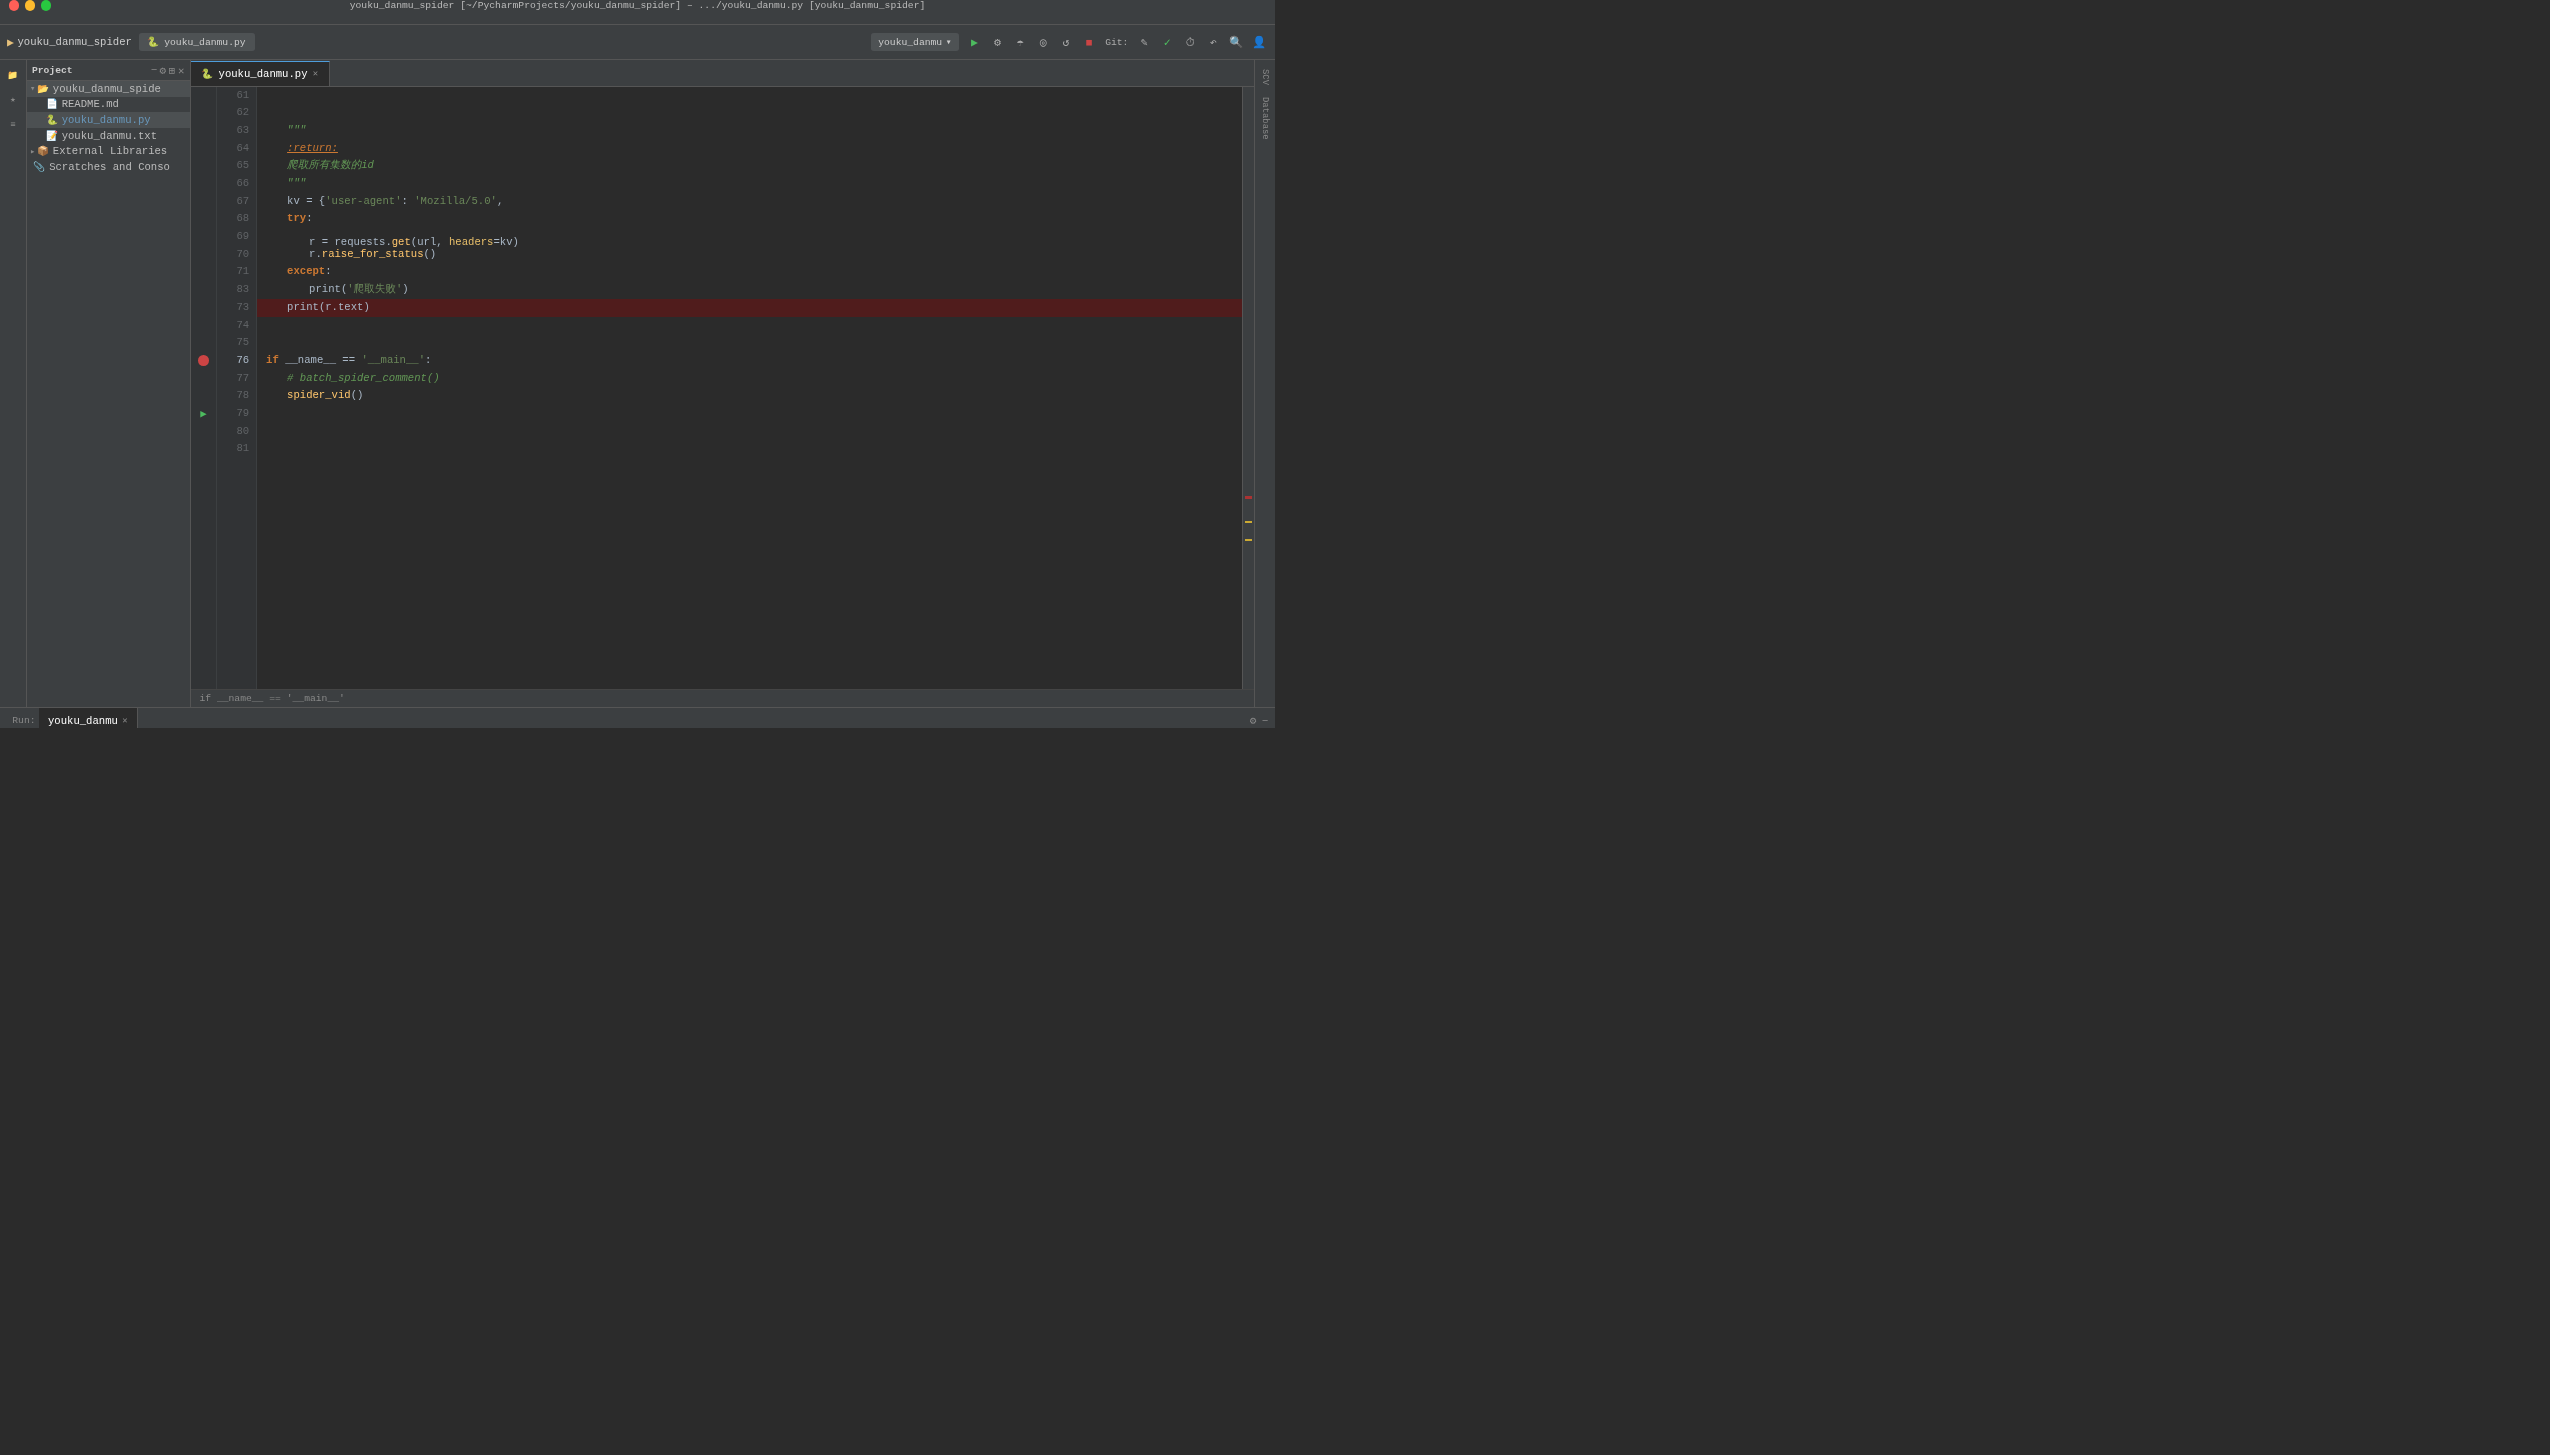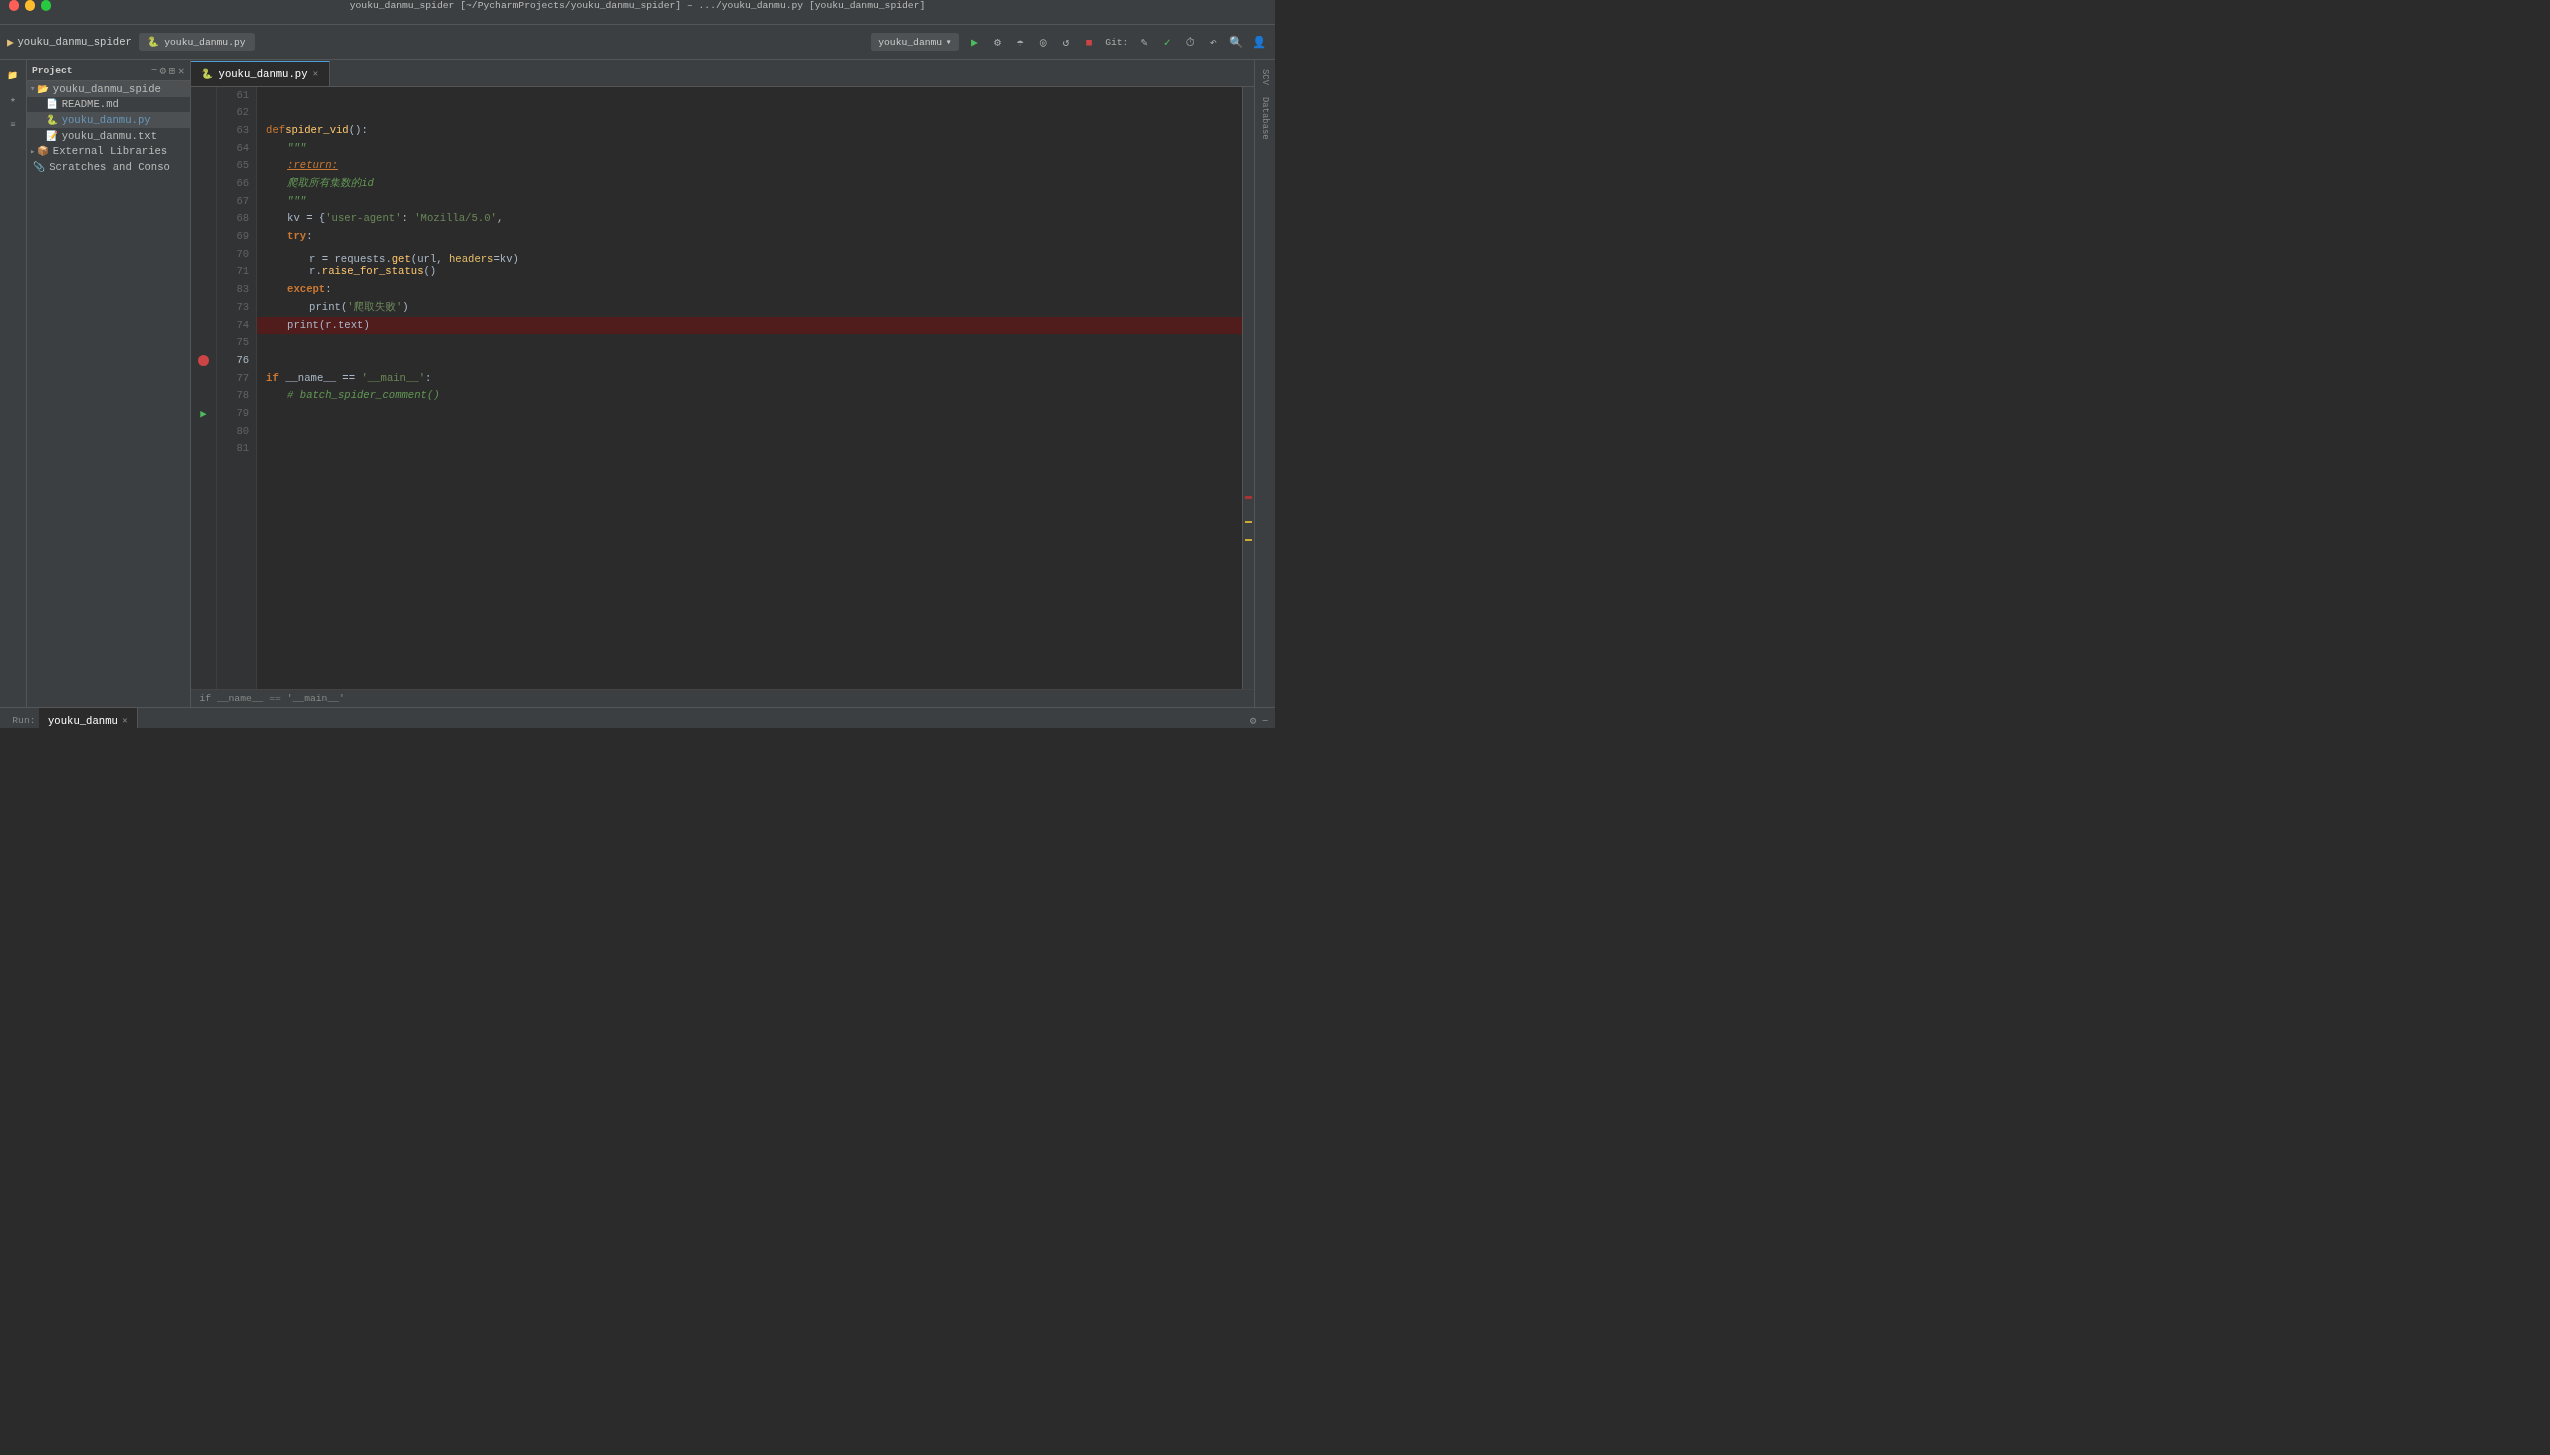--- a/index.html
+++ b/index.html
@@ -647,25 +647,20 @@
         <span class="line-number">80</span>
         <span class="line-number">81</span>
       </div>
 
       <div id="code-content">
 
         <div class="code-line">&nbsp;</div>
 
         <div class="code-line">&nbsp;</div>
 
-        <div class="code-line">
-          <span class="kw-def">def </span>
-            <span class="fn-name">spider_vid</span>
-            <span>():</span>
-        </div>
 
         <div class="code-line">
           <span style="padding-left:21px;" class="docstring">"""</span>
         </div>
 
         <div class="code-line">
           <span style="padding-left:21px;" class="docstring"><span class="ret-kw">:return:</span></span>
         </div>
 
         <div class="code-line">
@@ -727,20 +722,25 @@
         <div class="code-line">
           <span>
             <span class="kw">if</span><span class="var"> __name__</span><span class="operator"> == </span><span class="string">'__main__'</span><span class="operator">:</span>
           </span>
         </div>
 
         <div class="code-line">
           <span style="padding-left:21px;" class="comment"># batch_spider_comment()</span>
         </div>
 
+        <div class="code-line">
+          <span style="padding-left:21px;">
+            <span class="fn-name">spider_vid</span><span class="operator">()</span>
+          </span>
+        </div>
       </div>
 
       <div id="right-scrollbar">
         <div class="scrollbar-marker marker-error" style="top: 68%;"></div>
         <div class="scrollbar-marker marker-yellow" style="top: 72%;"></div>
         <div class="scrollbar-marker marker-yellow" style="top: 75%;"></div>
       </div>
     </div>
 
     <div id="breadcrumb">

